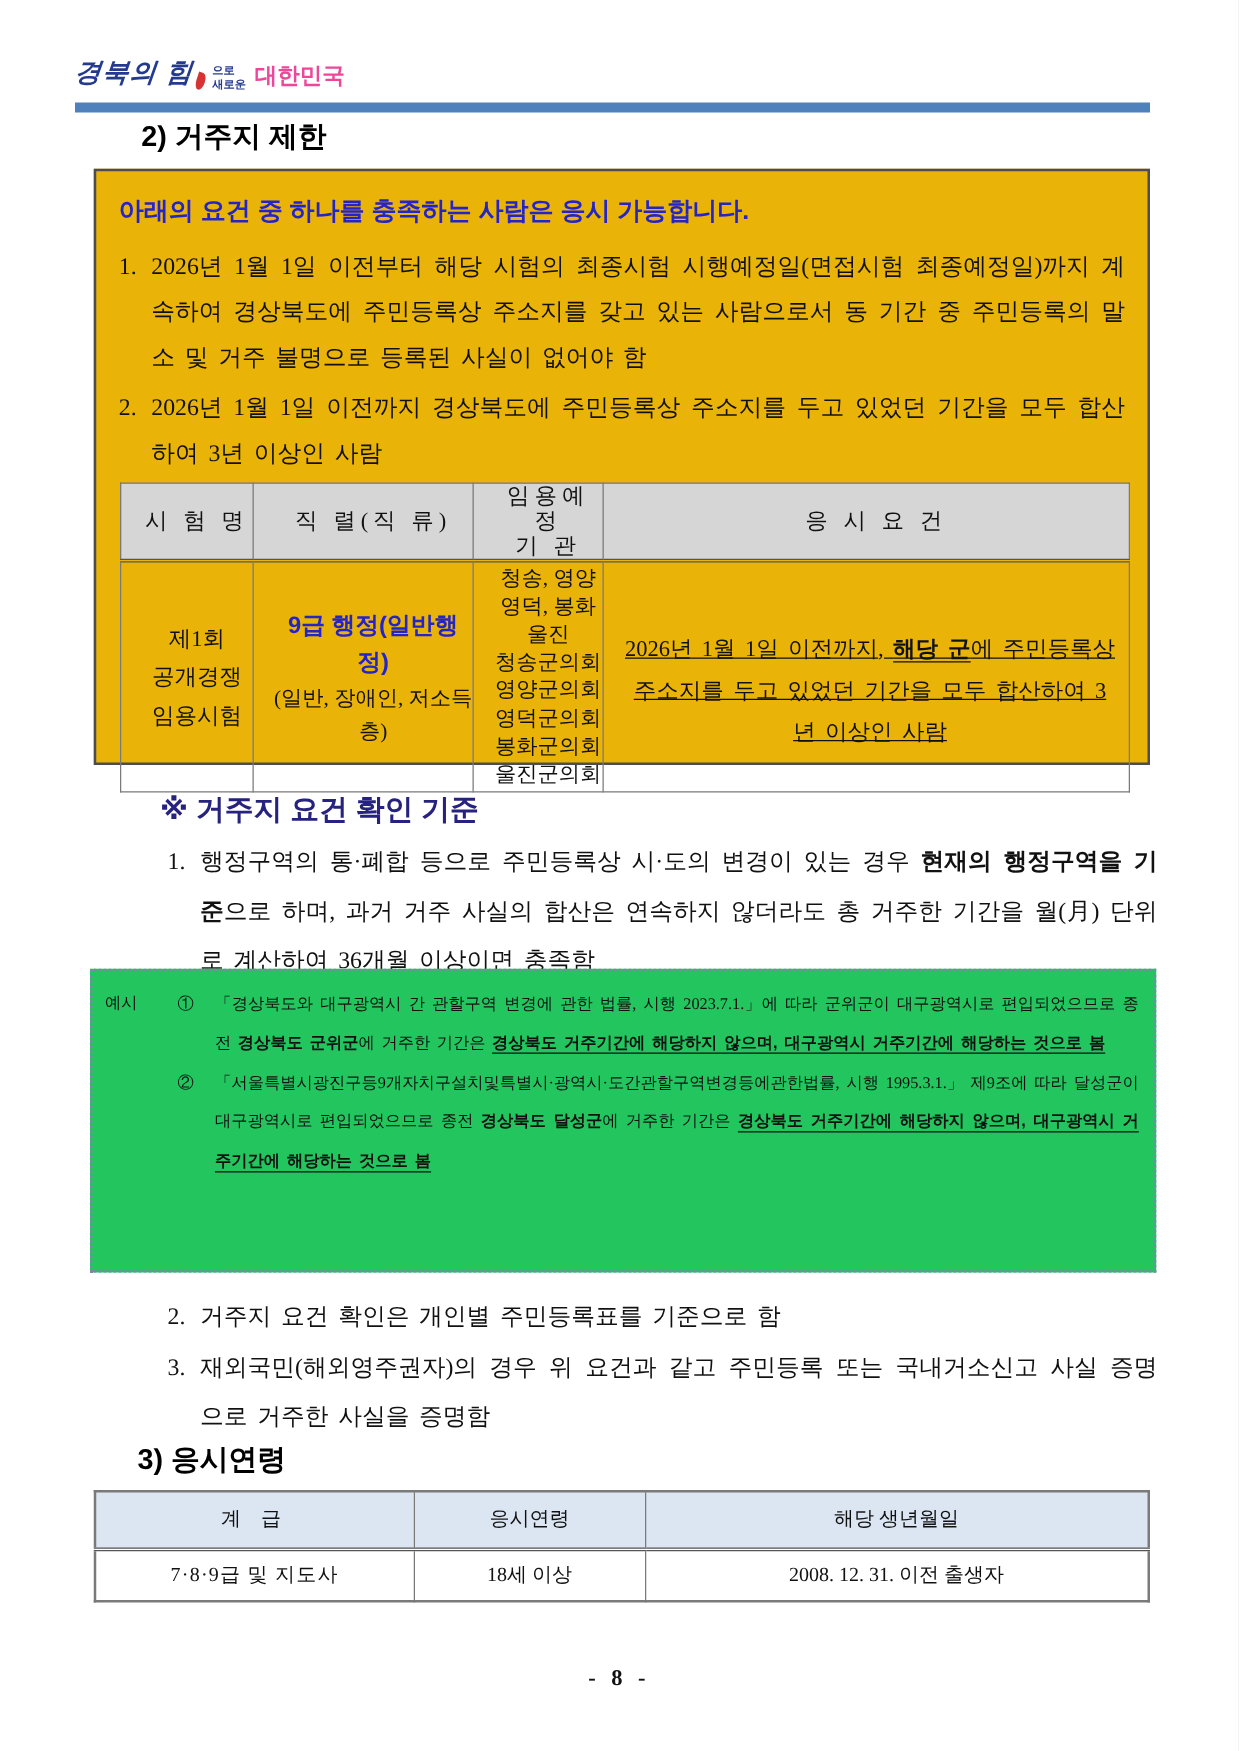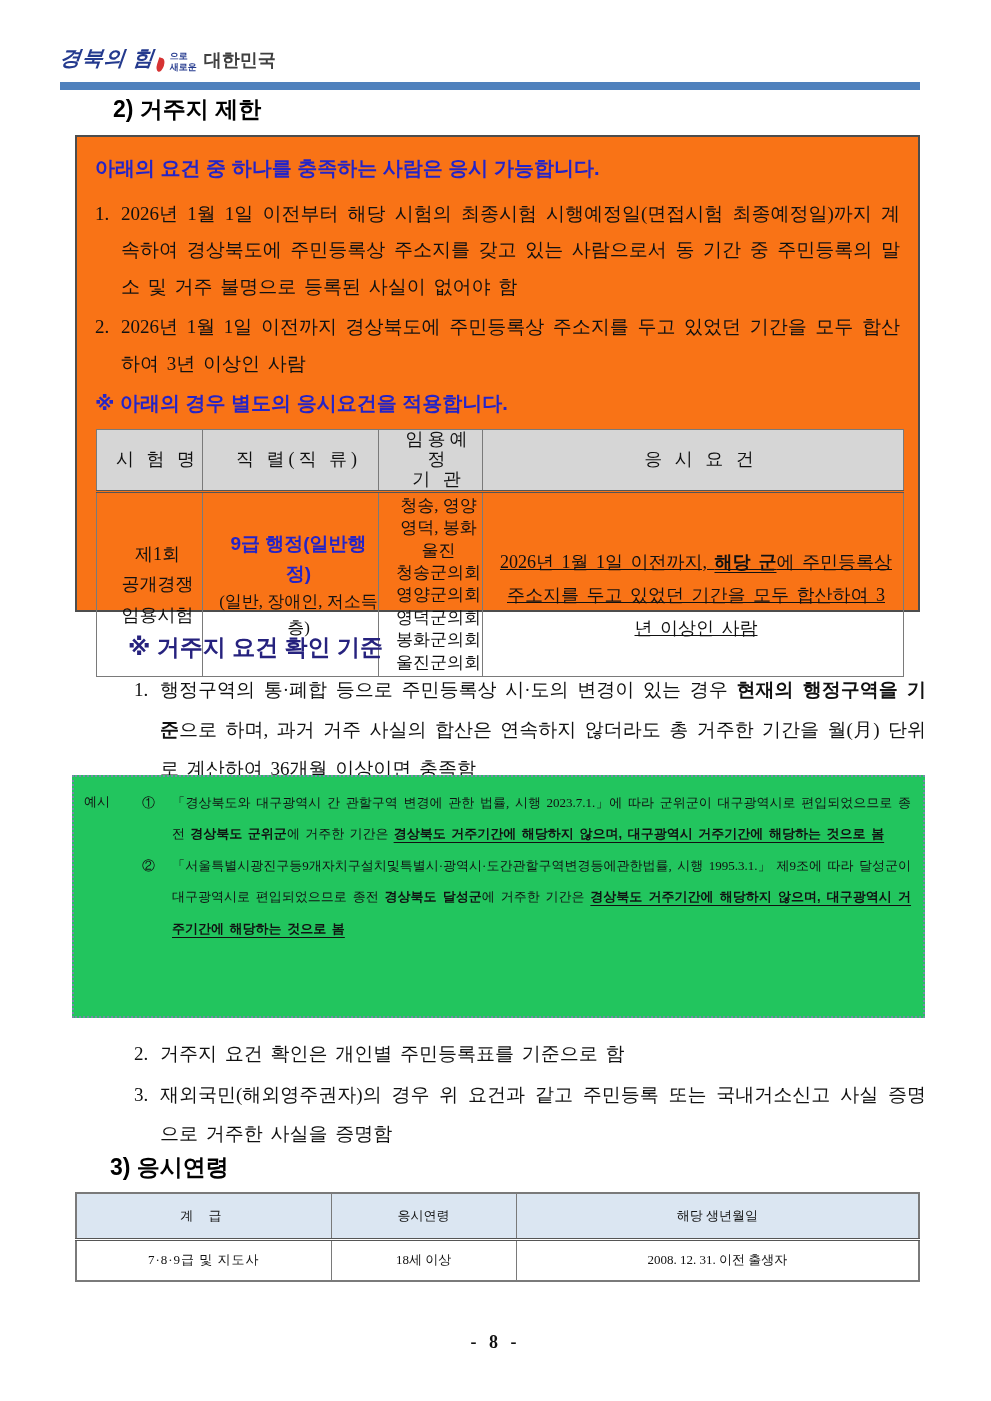--- a/index.html
+++ b/index.html
@@ -27,41 +27,41 @@
     border-radius:0 70% 70% 70%;
     transform:rotate(18deg); margin:0 2px 0 -2px;
   }
   .logo-tagline {
     display:flex; flex-direction:column; justify-content:flex-end;
     font-family:"Liberation Sans","DejaVu Sans",sans-serif;
     font-size:9px; font-weight:bold; color:#243a8e; line-height:1.15;
   }
   .logo-country {
     font-family:"Liberation Sans","DejaVu Sans",sans-serif;
-    font-size:18px; font-weight:bold; color:#404040; margin-left:3px;
+    font-size:18px; font-weight:bold; color:#ec4899; margin-left:3px;
   }
   .blue-bar { position:absolute; top:82px; left:60px; width:860px; height:8px; background:#4f81bd; }
 
   
   .h-black {
     font-family:"Liberation Sans","DejaVu Sans",sans-serif;
     font-weight:bold; font-size:23px; color:#000;
   }
   .heading2 { position:absolute; top:94px; left:113px; }
   .heading3 { position:absolute; top:1152px; left:110px; }
   .heading-navy {
     position:absolute; top:632px; left:128px;
     font-family:"Liberation Sans","DejaVu Sans",sans-serif;
     font-weight:bold; font-size:23px; color:#26227e;
   }
 
   
   .req-box {
     position:absolute; top:135px; left:75px; width:845px; height:477px;
-    border:2px solid #4d4d4d; background:#f97316;
+    border:2px solid #4d4d4d; background:#eab308;
     padding:14px 18px 0 18px;
   }
   .blue-bold {
     font-family:"Liberation Sans","DejaVu Sans",sans-serif;
     font-weight:bold; font-size:20px; color:#2424c8;
   }
   .req-intro { margin:4px 0 14px 0; }
   .num-item { display:flex; font-size:19px; line-height:1.92; margin-bottom:4px; }
   .num-item .num { flex:0 0 26px; }
   .num-item .txt { flex:1; text-align:justify; word-spacing:3px; }
@@ -103,21 +103,21 @@
   .ex-label { flex:0 0 58px; padding-top:6px; }
   .ex-content { flex:1; }
   .ex-para { display:flex; line-height:2.42; text-align:justify; word-spacing:2px; }
   .ex-para .marker { flex:0 0 30px; }
   .ex-para .txt { flex:1; text-align:justify; }
   .crit-item23 { position:absolute; top:1035px; left:134px; width:792px; }
   .crit-item23 .num-item { line-height:2.05; margin-bottom:2px; }
 
   
   .t2-wrap { position:absolute; top:1192px; left:75px; }
-  .t2 { width:845px; font-size:13px; border:2px solid #7a7a7a; }
+  .t2 { width:845px; font-size:16px; border:2px solid #7a7a7a; }
   .t2 th, .t2 td { border:1px solid #7a7a7a; text-align:center; vertical-align:middle; }
   .t2 thead th {
     background:#dbe6f2; font-weight:normal; height:46px;
     border-bottom:3px double #555;
   }
   .t2 tbody td { height:42px; }
   .t2 .c1 { width:255px; letter-spacing:6px; }
   .t2 .c2 { width:185px; }
 
   
@@ -150,21 +150,20 @@
     <div class="num-item">
       <span class="num">1.</span>
       <span class="txt">2026년 1월 1일 이전부터 해당 시험의 최종시험 시행예정일(면접시험 최종예정일)까지 계속하여 경상북도에 주민등록상 주소지를 갖고 있는 사람으로서 동 기간 중 주민등록의 말소 및 거주 불명으로 등록된 사실이 없어야 함</span>
     </div>
 
     <div class="num-item">
       <span class="num">2.</span>
       <span class="txt">2026년 1월 1일 이전까지 경상북도에 주민등록상 주소지를 두고 있었던 기간을 모두 합산하여 3년 이상인 사람</span>
     </div>
 
-    <div class="blue-bold req-note">※ 아래의 경우 별도의 응시요건을 적용합니다.</div>
 
     <table class="t1">
       <thead>
         <tr>
           <th class="col-exam">시 험 명</th>
           <th class="col-series">직 렬(직 류)</th>
           <th class="col-agency">
             <div>임용예정</div>
             <div>기 관</div>
           </th>

